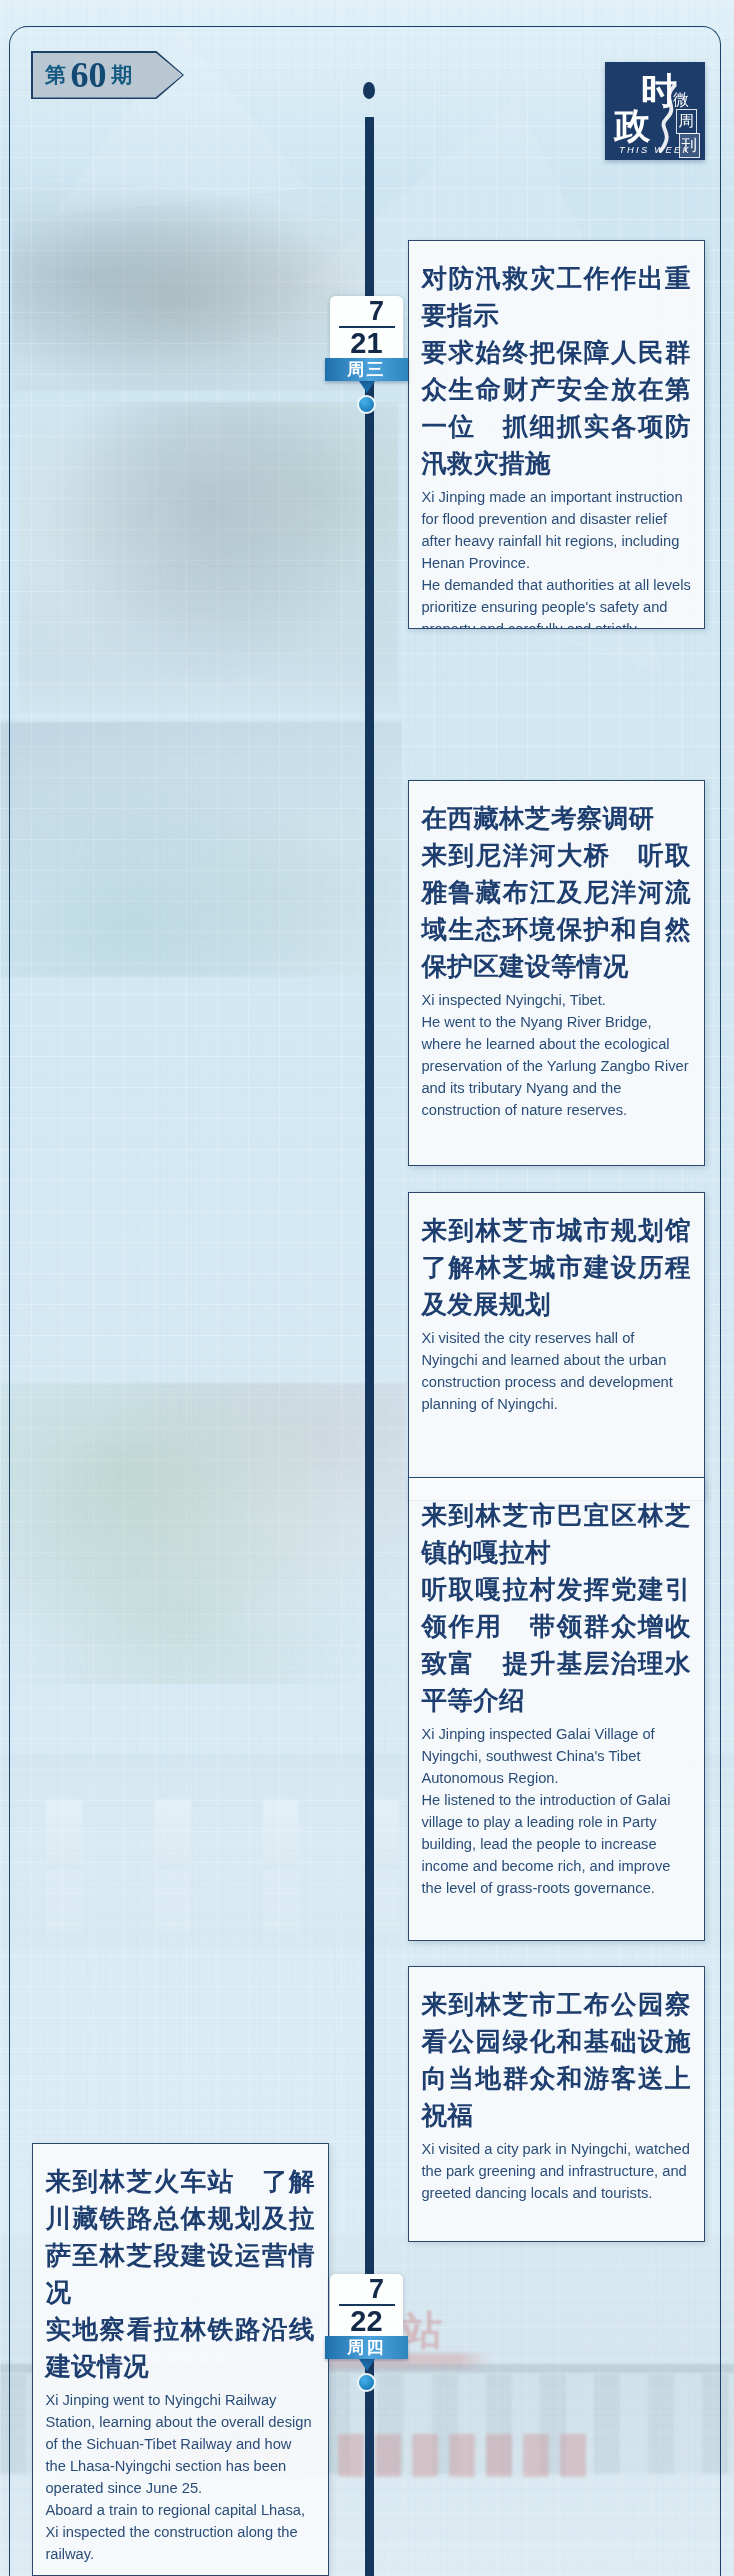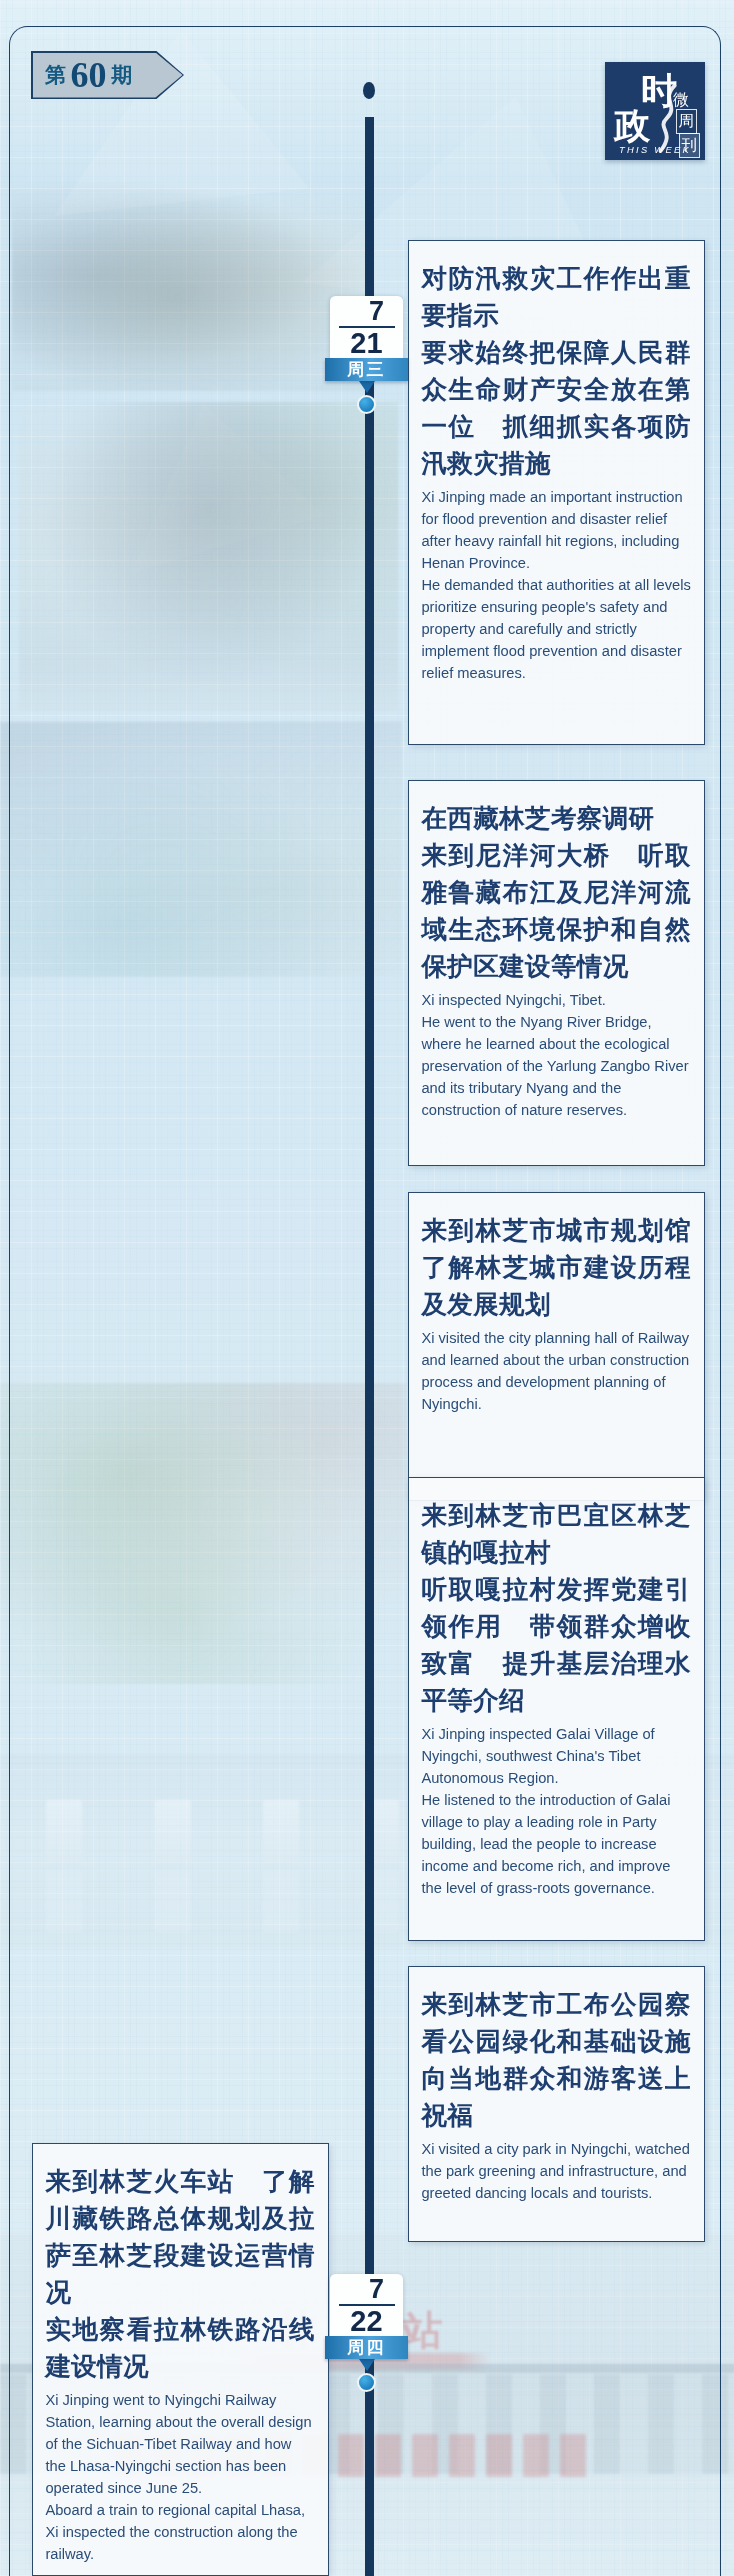--- a/index.html
+++ b/index.html
@@ -180,37 +180,37 @@
     <div class="date-white">
       <div class="m">7</div>
       <div class="rule"></div>
       <div class="d">22</div>
     </div>
     <div class="ribbon">周四</div>
     <div class="pointer"></div>
     <div class="node-dot"></div>
   </div>
 
-  <section class="card" style="left:408px;top:240px;height:505px;">
+  <section class="card" style="left:408px;top:240px;height:389px;">
     <p class="zh">对防汛救灾工作作出重要指示</p>
     <p class="zh">要求始终把保障人民群众生命财产安全放在第一位　抓细抓实各项防汛救灾措施</p>
     <p class="en">Xi Jinping made an important instruction for flood prevention and disaster relief after heavy rainfall hit regions, including Henan Province.</p>
     <p class="en">He demanded that authorities at all levels prioritize ensuring people's safety and property and carefully and strictly implement flood prevention and disaster relief measures.</p>
   </section>
 
   <section class="card" style="left:408px;top:780px;height:386px;">
     <p class="zh">在西藏林芝考察调研</p>
     <p class="zh">来到尼洋河大桥　听取雅鲁藏布江及尼洋河流域生态环境保护和自然保护区建设等情况</p>
     <p class="en">Xi inspected Nyingchi, Tibet.</p>
     <p class="en">He went to the Nyang River Bridge, where he learned about the ecological preservation of the Yarlung Zangbo River and its tributary Nyang and the construction of nature reserves.</p>
   </section>
 
   <section class="card" style="left:408px;top:1192px;height:309px;">
     <p class="zh">来到林芝市城市规划馆了解林芝城市建设历程及发展规划</p>
-    <p class="en">Xi visited the city planning hall of Railway and learned about the urban construction process and development planning of Nyingchi.</p>
+    <p class="en">Xi visited the city reserves hall of Nyingchi and learned about the urban construction process and development planning of Nyingchi.</p>
   </section>
 
   <section class="card" style="left:408px;top:1477px;height:464px;">
     <p class="zh">来到林芝市巴宜区林芝镇的嘎拉村</p>
     <p class="zh">听取嘎拉村发挥党建引领作用　带领群众增收致富　提升基层治理水平等介绍</p>
     <p class="en">Xi Jinping inspected Galai Village of Nyingchi, southwest China's Tibet Autonomous Region.</p>
     <p class="en">He listened to the introduction of Galai village to play a leading role in Party building, lead the people to increase income and become rich, and improve the level of grass-roots governance.</p>
   </section>
 
   <section class="card" style="left:408px;top:1966px;height:276px;">

